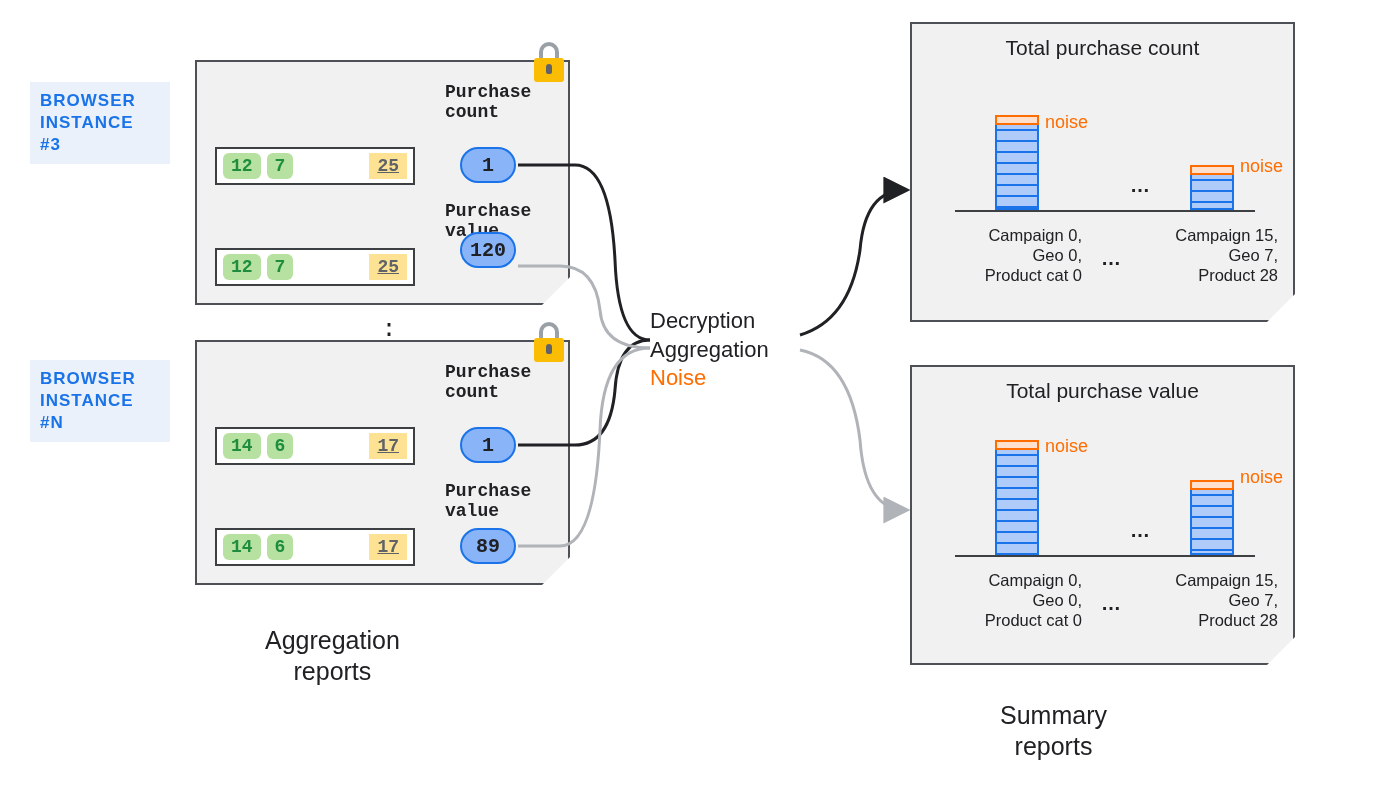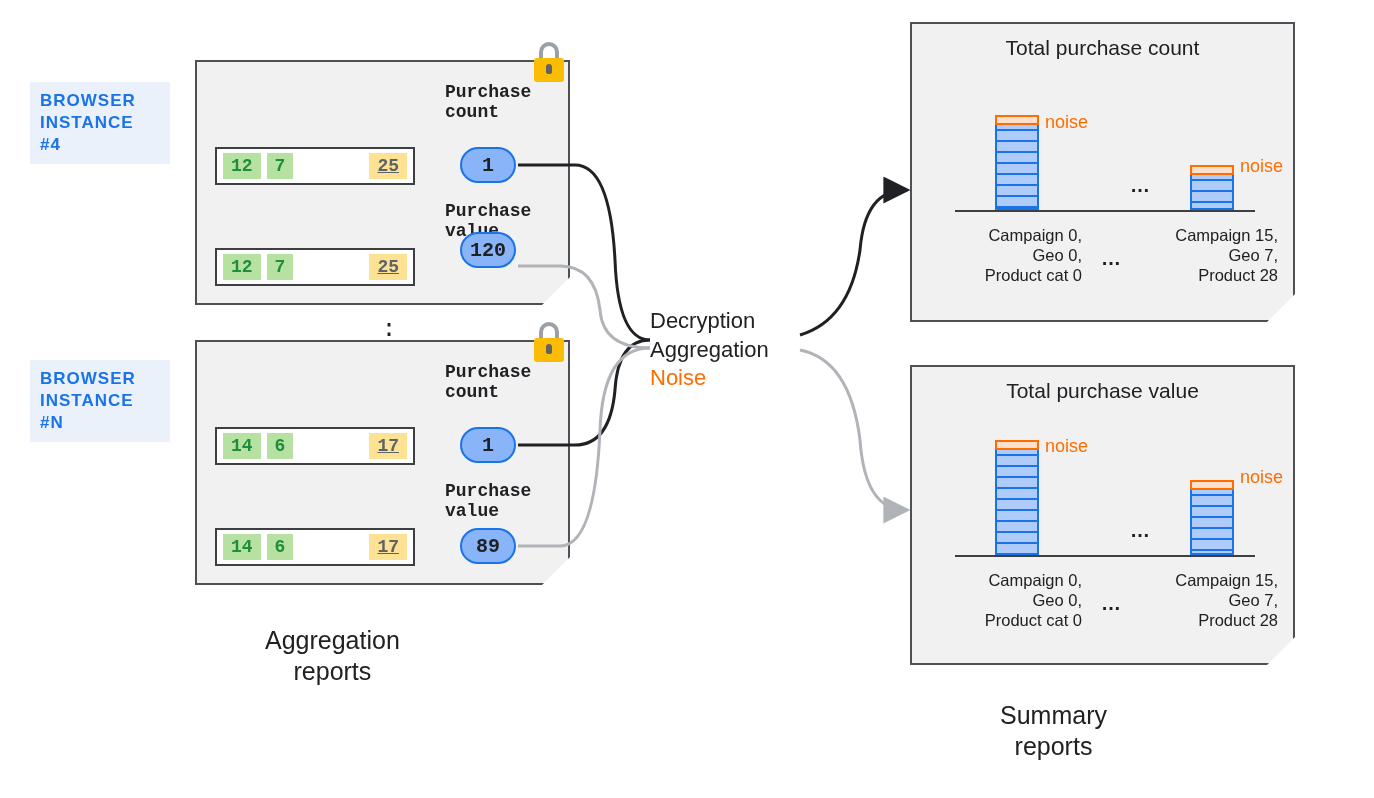--- a/index.html
+++ b/index.html
@@ -50,21 +50,21 @@
   }
   .chip {
     font-family: "Courier New", monospace;
     font-weight: bold;
     font-size: 18px;
     padding: 2px 8px;
     height: 26px;
     display: inline-flex;
     align-items: center;
   }
-  .chip.green { background: #b7e1a1; color: #1e8e3e; }
+  .chip.green { background: #b7e1a1; color: #1e8e3e; border-radius: 6px; }
   .chip.yellow { background: #fde293; color: #5f6368; text-decoration: underline; margin-left: auto; text-align: center; }
 
   .metric-label {
     position: absolute;
     font-family: "Courier New", monospace;
     font-weight: bold;
     font-size: 18px;
     line-height: 1.1;
     width: 110px;
   }
@@ -187,21 +187,21 @@
     line-height: 1.25;
   }
 
   svg.connectors { pointer-events: none; }
 </style>
 </head>
 <body>
 
 <div class="abs browser-tag" style="left:30px; top:82px;">
   <span>BROWSER</span><br>
-  <span>INSTANCE #4</span>
+  <span>INSTANCE #3</span>
 </div>
 <div class="abs browser-tag" style="left:30px; top:360px;">
   <span>BROWSER</span><br>
   <span>INSTANCE #N</span>
 </div>
 
 <div class="abs panel" style="left:195px; top:60px;"></div>
 <div class="abs lock" style="left:534px; top:42px;">
   <div class="shackle"></div>
     <div class="body"></div>

